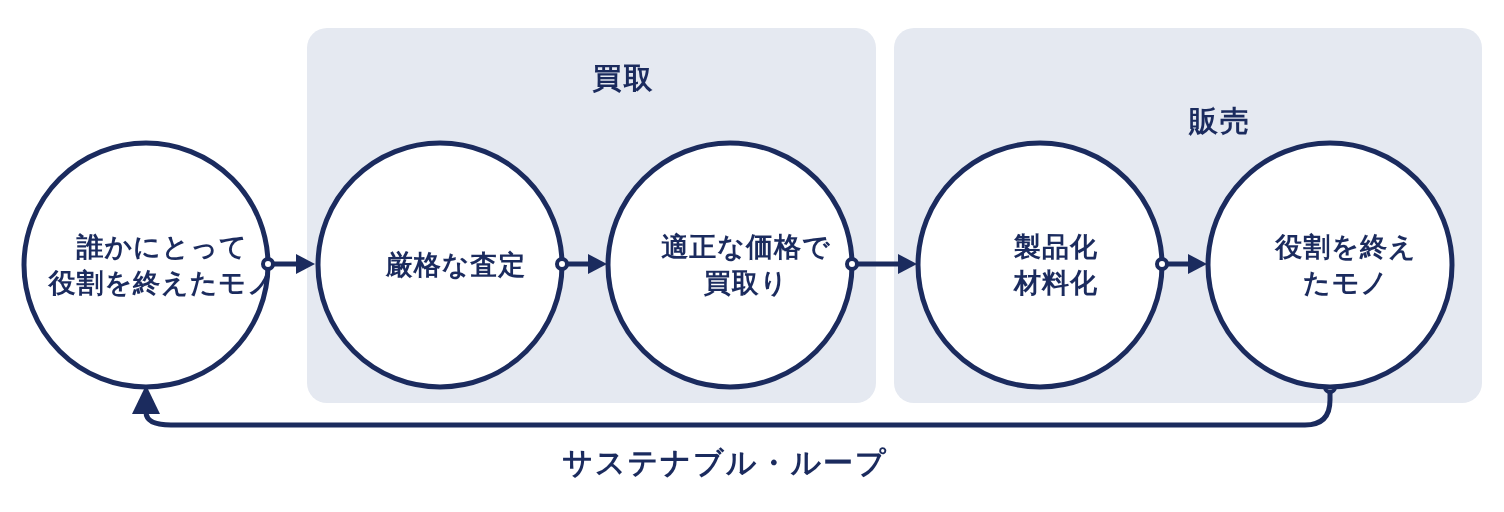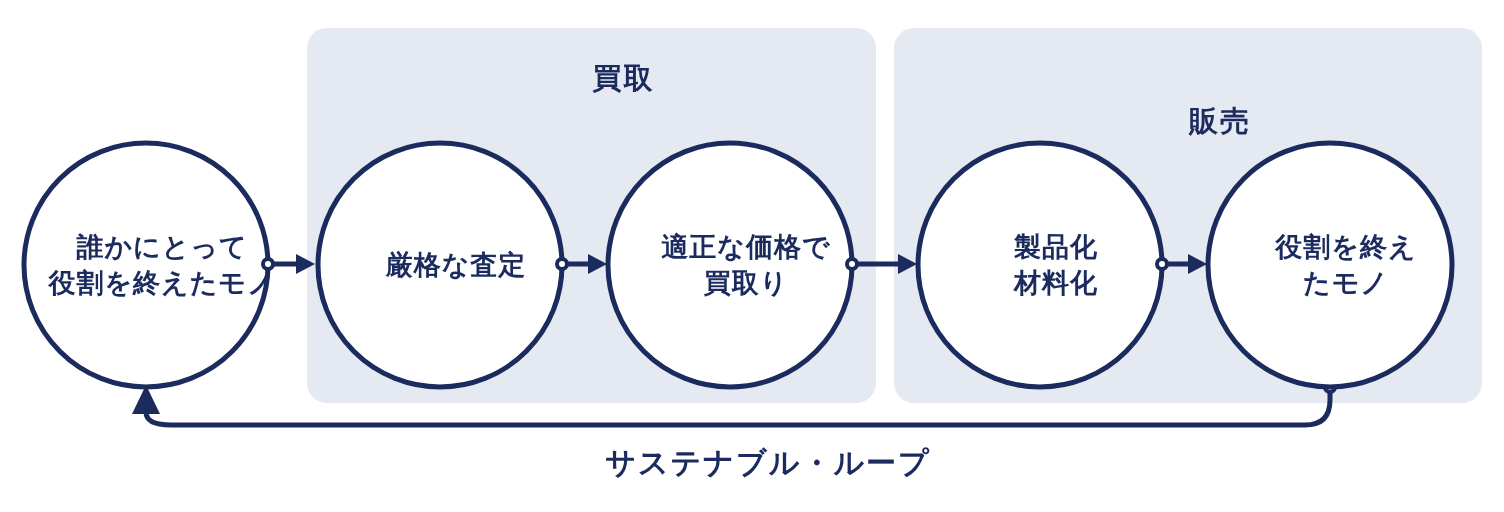--- a/index.html
+++ b/index.html
@@ -47,21 +47,21 @@
     line-height: 1.35;
     white-space: pre-line;
     letter-spacing: 1px;
   }
   .node-label.n-0 { left: 146px; }
   .node-label.n-1 { left: 440px; }
   .node-label.n-2 { left: 730px; }
   .node-label.n-3 { left: 1040px; text-align: center; }
   .node-label.n-4 { left: 1330px; }
   .loop-label {
-    left: 752px;
+    left: 709px;
     top: 446px;
     transform: translateX(-50%);
     font-size: 30px;
     line-height: 34px;
     letter-spacing: 2px;
     white-space: nowrap;
   }
 </style>
 </head>
 <body>

